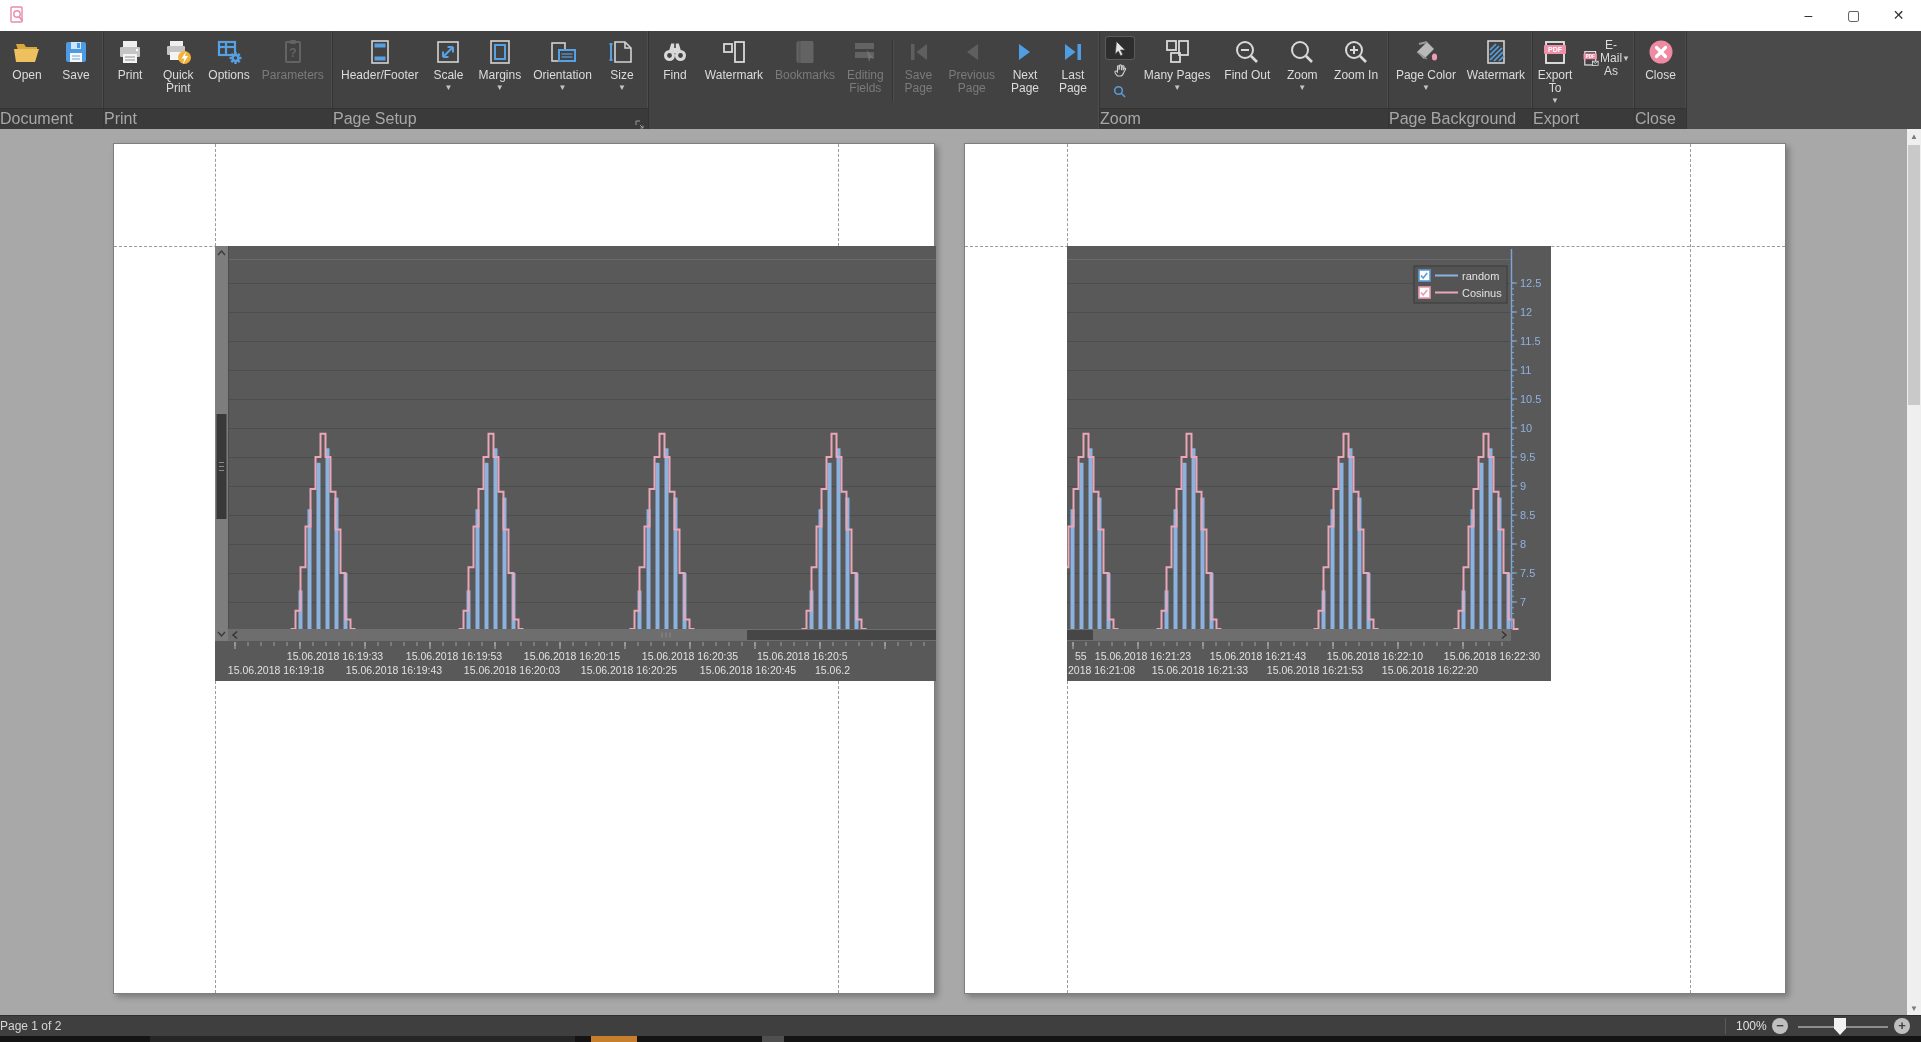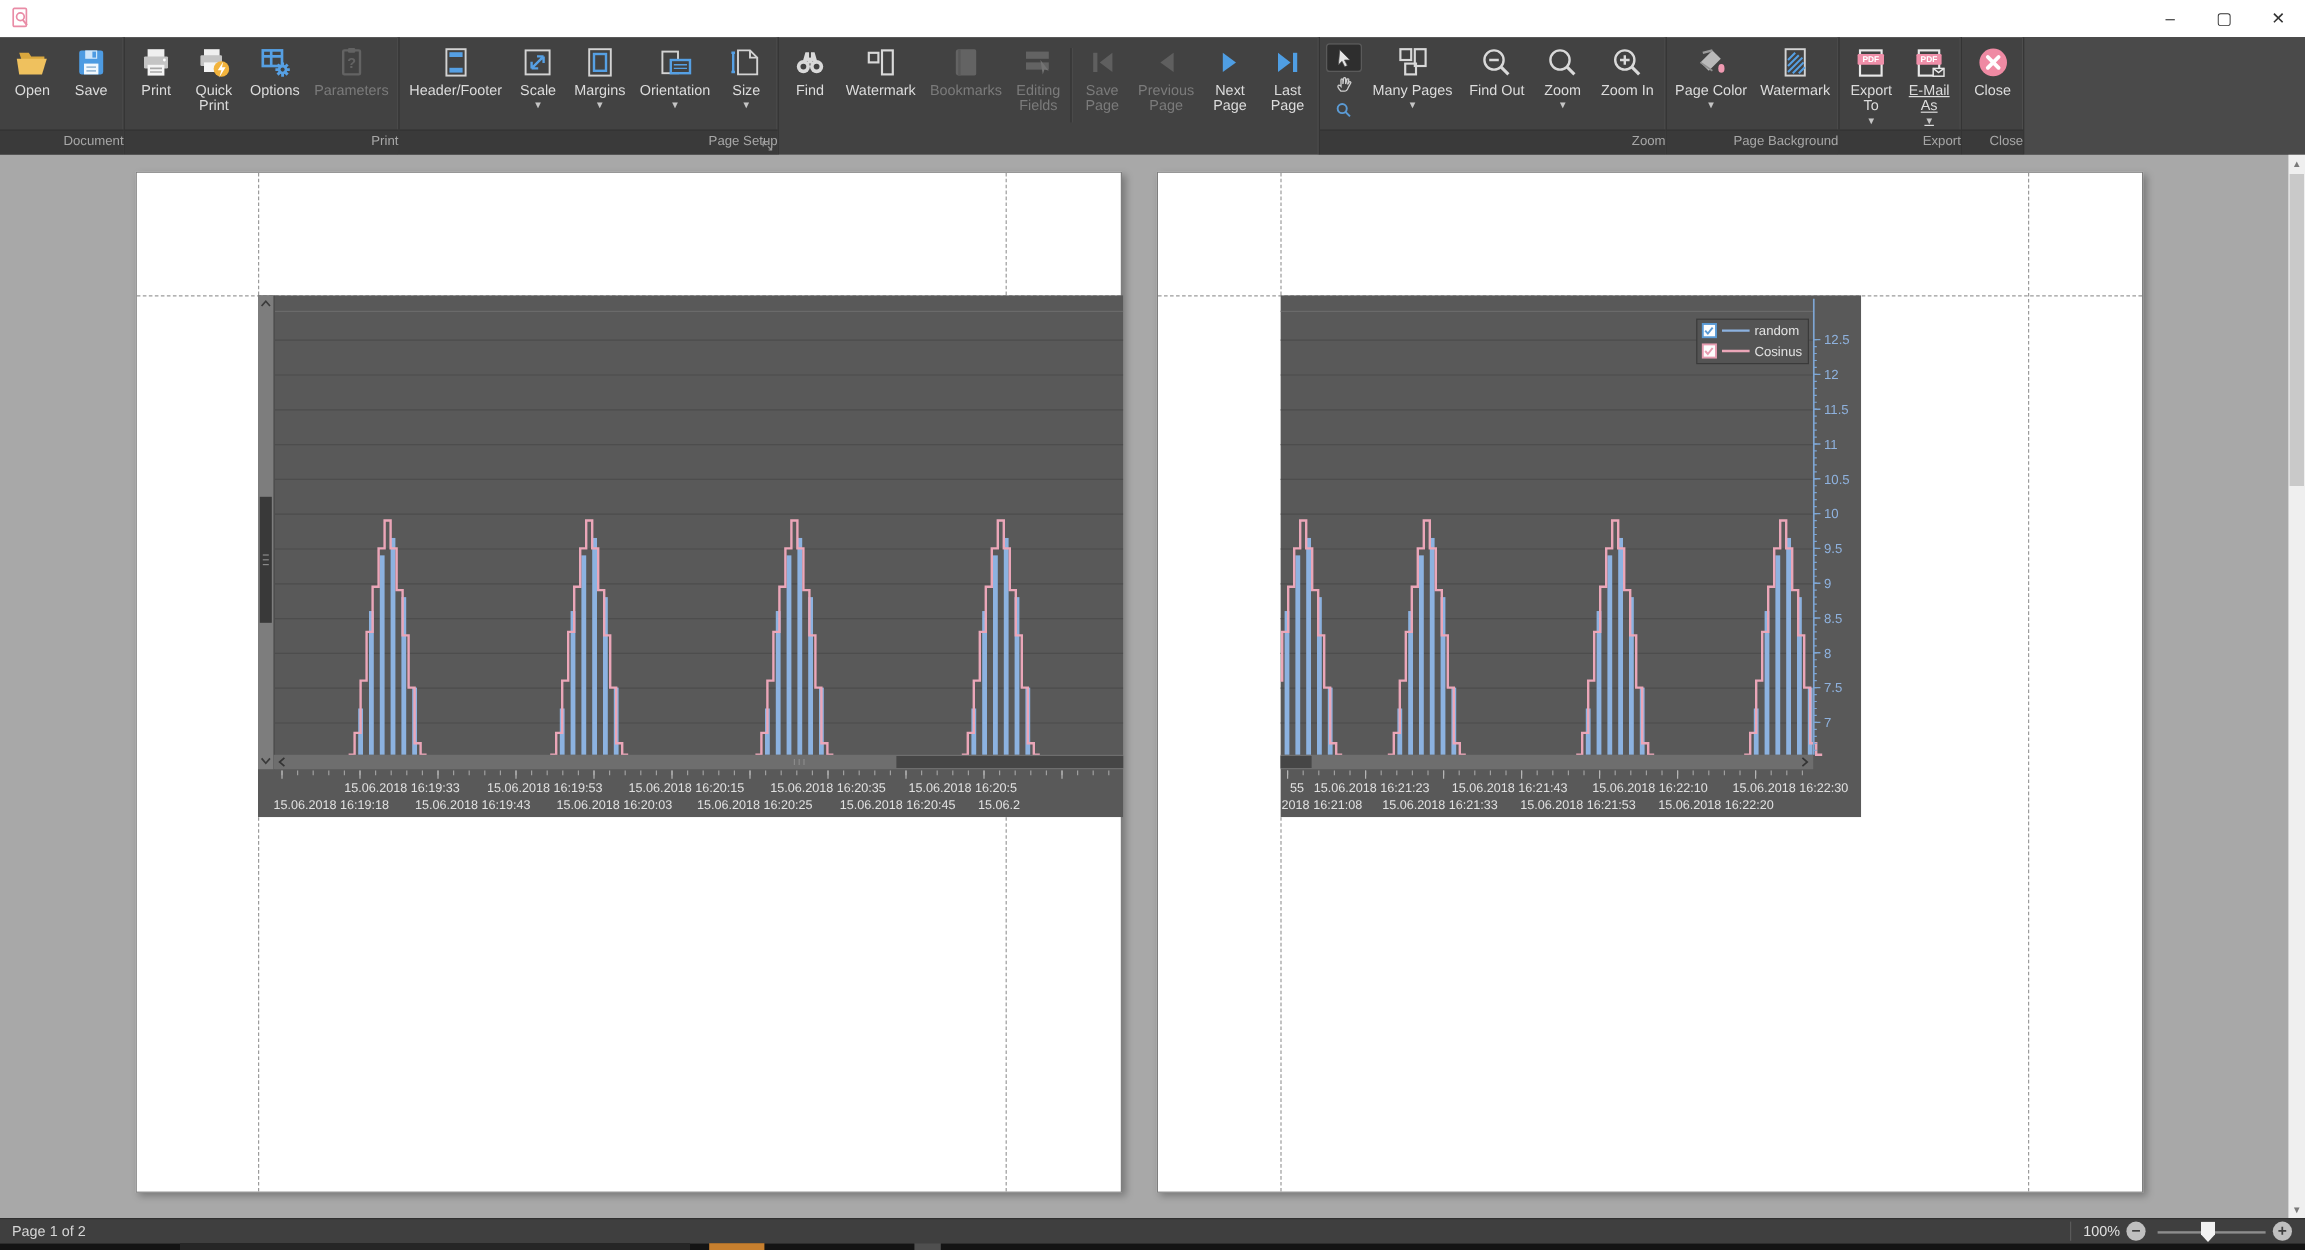--- a/index.html
+++ b/index.html
@@ -12,21 +12,21 @@
   #app-icon{position:absolute;left:8px;top:5px;}
   .winbtn{position:absolute;top:0;width:45px;height:30px;display:flex;align-items:center;
        justify-content:center;font-size:14px;color:#333;cursor:default;}
   #btn-min{right:90px}#btn-max{right:45px}#btn-close{right:0}
   
   #ribbon{position:absolute;left:0;top:31px;width:1921px;height:98px;background:#424242;
        display:flex;align-items:stretch;}
   .grp{box-sizing:border-box;flex:none;display:flex;flex-direction:column;
        border-right:1px solid #343434;box-shadow:inset -1px 0 0 #4d4d4d;}
   .grp .btns{flex:1;display:flex;justify-content:space-evenly;align-items:flex-start;padding-top:4px;}
-  .grp .glabel{height:20px;line-height:19px;text-align:right;font-size:11px;color:#a7a7a7;
+  .grp .glabel{height:20px;line-height:19px;text-align:left;font-size:16px;color:#a7a7a7;
        background:#3a3a3a;border-top:1px solid #333;position:relative;}
   .glabel .launcher{position:absolute;right:4px;top:5px;}
   .grp-document{width:104px}.grp-print{width:229px}.grp-pagesetup{width:316px}
   .grp-navigation{width:451px}.grp-zoom{width:289px}.grp-pagebg{width:144px}
   .grp-export{width:102px}.grp-close{width:52px}
   .rib-filler{flex:1;background:#4a4a4a;display:flex;flex-direction:column;}
   .rib-filler .glabel{margin-top:auto;background:#454545;}
   .rbtn{display:flex;flex-direction:column;align-items:center;padding:2px 4px 0;
        color:#dcdcdc;font-size:12px;border-radius:2px;min-width:36px;}
   .rbtn .cap{white-space:pre-line;text-align:center;line-height:13px;margin-top:2px;}
@@ -48,21 +48,21 @@
   .guide.v{border-left:1px dashed #9b9b9b;width:0;}
   .chartbox{position:absolute;}
   
   #vscroll{position:absolute;right:0;top:129px;width:14px;height:886px;background:#efefef;}
   #vscroll .thumb{position:absolute;left:1px;top:16px;width:12px;height:260px;background:#c9c9c9;}
   #vscroll .sarr{position:absolute;left:0;width:14px;height:14px;color:#7a7a7a;font-size:8px;
        display:flex;align-items:center;justify-content:center;}
   
   #statusbar{position:absolute;left:0;top:1015px;width:1921px;height:21px;background:#3f3f3f;
        border-top:1px solid #2f2f2f;box-sizing:border-box;color:#d6d6d6;font-size:12px;}
-  #statusbar .pageinfo{position:absolute;left:10px;top:3px;}
+  #statusbar .pageinfo{position:absolute;left:0;top:3px;}
   #status-sep{position:absolute;left:1725px;top:2px;height:16px;width:1px;background:#5a5a5a;}
   #zoomval{position:absolute;left:1736px;top:3px;color:#e0e0e0;}
   .zoombtn{position:absolute;top:2px;width:16px;height:16px;border-radius:50%;background:#bfbfbf;
        color:#3f3f3f;font-size:13px;line-height:15px;text-align:center;font-weight:bold;}
   #zoom-minus{left:1772px;}
   #zoom-plus{left:1894px;}
   #zoom-track{position:absolute;left:1798px;top:10px;width:90px;height:2px;background:#8d8d8d;}
   #zoom-thumb{position:absolute;left:1834px;top:2px;width:12px;height:17px;background:#f2f2f2;
        clip-path:polygon(0 0,100% 0,100% 62%,50% 100%,0 62%);}
   
@@ -364,21 +364,21 @@
         <div class="rbtn" style="flex-direction: column;">
           <svg width="30" height="30" viewBox="0 0 30 30">
             <rect x="6" y="5" width="18" height="21" fill="none" stroke="#e8e8e8" stroke-width="1.8"></rect>
             <rect x="4" y="8" width="22" height="9" rx="1" fill="#ef8fa9"></rect>
             <text x="15" y="15" font-size="7" font-weight="bold" fill="#fff" text-anchor="middle" font-family="Liberation Sans,sans-serif">PDF</text>
           </svg>
           <span class="cap" style="display: inline-block;">Export
 To</span>
           <span class="arr">▼</span>
         </div>
-        <div class="rbtn" style="flex-direction: column; text-decoration: underline;">
+        <div class="rbtn" style="flex-direction: row;">
           <svg width="30" height="30" viewBox="0 0 30 30">
             <rect x="6" y="5" width="17" height="21" fill="none" stroke="#e8e8e8" stroke-width="1.8"></rect>
             <rect x="4" y="8" width="21" height="9" rx="1" fill="#ef8fa9"></rect>
             <text x="14.5" y="15" font-size="7" font-weight="bold" fill="#fff" text-anchor="middle" font-family="Liberation Sans,sans-serif">PDF</text>
             <rect x="18" y="20" width="9" height="6.5" fill="#424242" stroke="#e8e8e8" stroke-width="1.2"></rect>
             <path d="M18 20l4.5 3.5L27 20" fill="none" stroke="#e8e8e8" stroke-width="1.2"></path>
           </svg>
           <span class="cap" style="display: inline-block;">E-Mail
 As</span>
           <span class="arr">▼</span>

